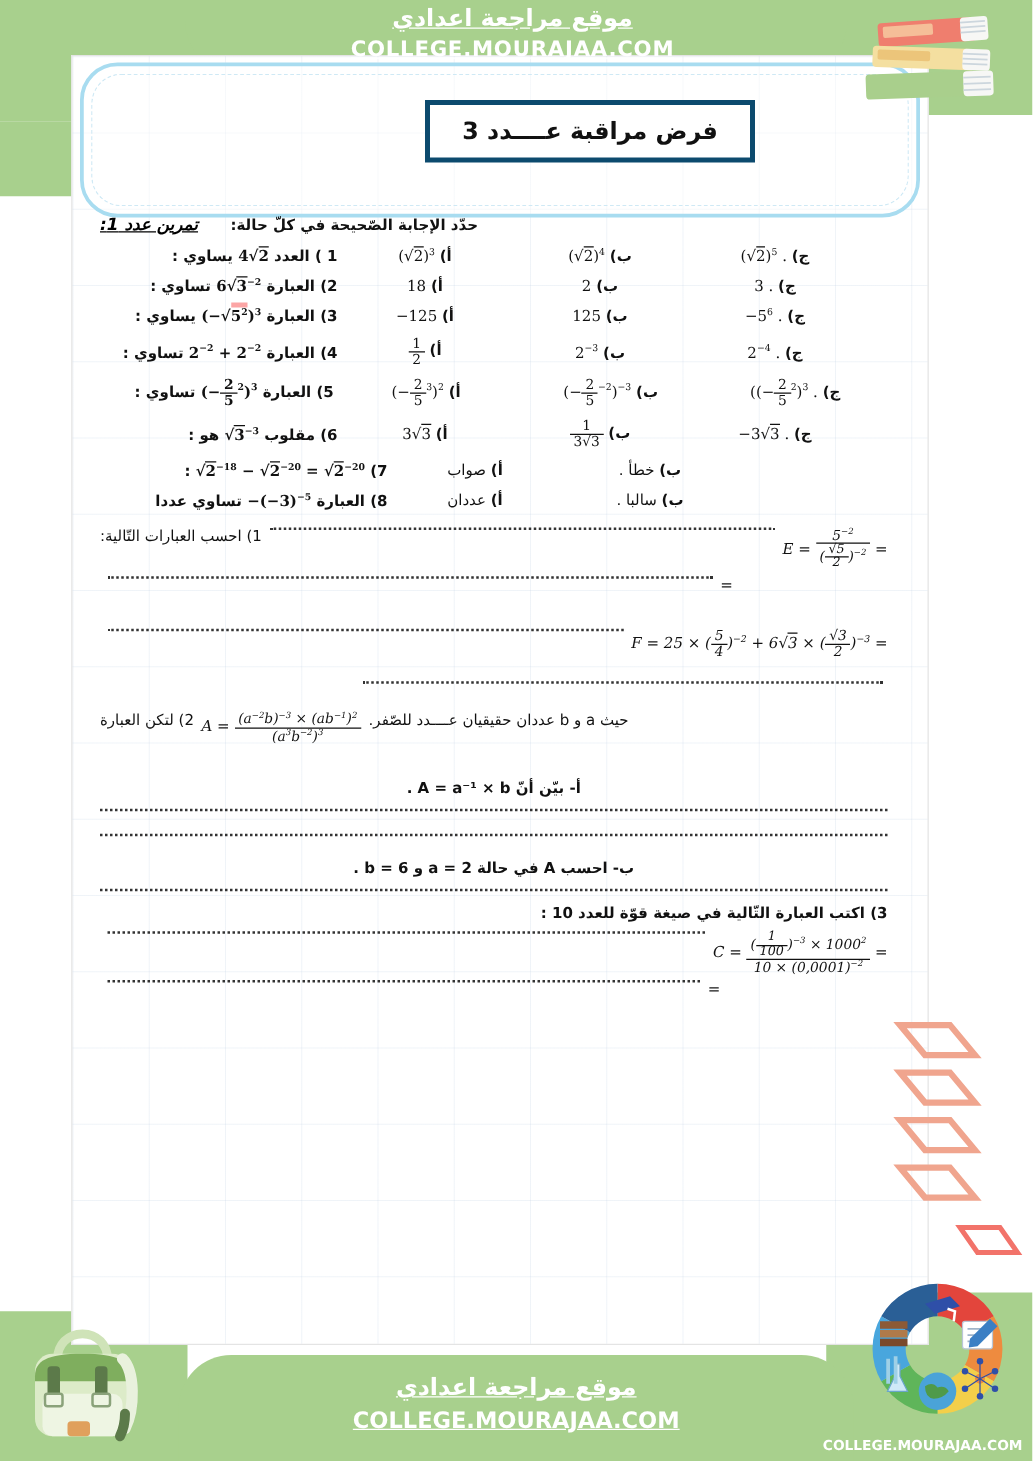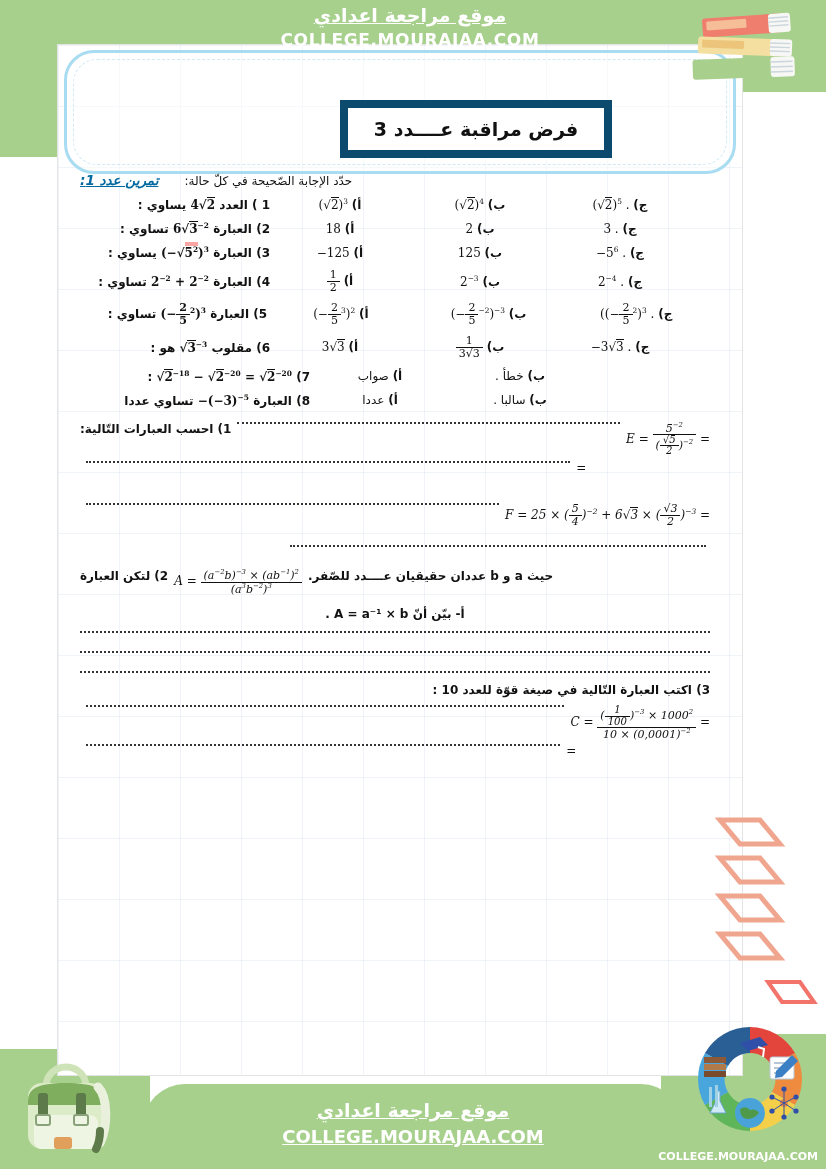--- a/index.html
+++ b/index.html
@@ -55,38 +55,38 @@
   .title-frame{
     position:absolute;left:64px;top:50px;width:666px;height:118px;
     border:3px solid #a8dcf0;border-radius:30px;
     background:rgba(255,255,255,.45);z-index:5;
   }
   .title-frame:after{
     content:"";position:absolute;left:6px;top:6px;right:6px;bottom:6px;
     border:1px dashed #cfe9f5;border-radius:24px;
   }
   .title-box{
-    position:absolute;left:340px;top:100px;width:256px;height:42px;
-    border:8px solid #0c4a6e;background:#ffffff;z-index:7;
+    position:absolute;left:340px;top:80px;width:256px;height:42px;
+    border:4px solid #0c4a6e;background:#ffffff;z-index:7;
     display:flex;align-items:center;justify-content:center;
   }
   .title-box span{
     font-size:19px;font-weight:bold;color:#111;
     font-family:"DejaVu Sans","Liberation Sans",sans-serif;
   }
 
   
   .content{position:absolute;left:80px;top:172px;width:630px;z-index:8;color:#111;}
 
   .ex-title{
     font-size:13.5px;font-weight:bold;font-style:italic;
-    text-decoration:underline;color:#0369a1;display:inline-block;
+    text-decoration:underline;color:#000000;display:inline-block;
   }
   .ex1-head{display:flex;flex-direction:row-reverse;justify-content:flex-start;align-items:baseline;gap:26px;}
-  .ex1-instr{font-size:12px;font-weight:normal;}
+  .ex1-instr{font-size:12px;font-weight:bold;}
 
   .q-row{
     display:flex;flex-direction:row-reverse;align-items:center;
     margin-top:9px;font-size:12px;
   }
   .q-text{width:190px;font-weight:bold;text-align:right;white-space:nowrap;}
   .opt{width:140px;text-align:center;font-weight:normal;font-size:12px;}
   .opt.wide{width:150px;}
   .opt .lbl{font-weight:bold;font-size:12px;}
   .mathn{font-family:"DejaVu Serif","Liberation Serif",serif;direction:ltr;display:inline-block;font-style:normal;}
@@ -94,21 +94,21 @@
   .rad{font-family:"DejaVu Serif","Liberation Serif",serif;}
 
   
   .frac{display:inline-block;vertical-align:middle;text-align:center;font-size:.92em;line-height:1.05;}
   .frac .num{display:block;border-bottom:1px solid #111;padding:0 3px;}
   .frac .den{display:block;padding:0 3px;}
 
   .ex2-title{margin-top:22px;text-align:right;}
 
   .line-item{display:flex;flex-direction:row-reverse;align-items:flex-start;margin-top:14px;font-size:12px;}
-  .li-label{font-weight:bold;white-space:nowrap;}
+  .li-label{font-weight:normal;white-space:nowrap;}
   .dotline{flex:1;border-bottom:2.2px dotted #333;margin:0 6px 5px 6px;height:0;}
   .dots-row{border-bottom:2.2px dotted #333;height:0;margin:20px 4px;}
 
   
   .footer-band{
     position:absolute;left:143px;bottom:0;width:540px;height:85px;background:#a8d08d;
     border-top-left-radius:42px;border-top-right-radius:42px;z-index:3;
   }
   .footer-text{position:absolute;left:150px;bottom:20px;width:526px;text-align:center;color:#ffffff;z-index:6;}
   .footer-text .ar{font-size:19px;font-weight:bold;text-decoration:underline;line-height:27px;}
@@ -318,21 +318,21 @@
 
   <div class="q-row">
     <div class="q-text" style="width:230px;">
       <span>8)</span>
       <span>العبارة</span>
       <span class="mathn">−(−3)<sup>−5</sup></span>
       <span>تساوي عددا</span>
     </div>
     <div class="opt">
       <span class="lbl">أ)</span>
-      <span>عددا</span>
+      <span>عددان</span>
     </div>
     <div class="opt">
       <span class="lbl">ب)</span>
       <span>سالبا .</span>
     </div>
   </div>
 
 
   <div class="line-item">
     <span class="li-label">1) احسب العبارات التّالية:</span>
@@ -356,24 +356,25 @@
   <div class="dots-row" style="margin:18px 4px 4px 210px;"></div>
 
   <div class="line-item" style="margin-top:22px;justify-content:flex-start;">
     <span class="li-label">2) لتكن العبارة</span>
     <span class="mathn" style="margin:0 6px;font-style:italic;">
       <i>A</i> = <span class="frac"><span class="num">(<i>a</i><sup>−2</sup><i>b</i>)<sup>−3</sup> × (<i>ab</i><sup>−1</sup>)<sup>2</sup></span><span class="den">(<i>a</i><sup>3</sup><i>b</i><sup>−2</sup>)<sup>3</sup></span></span>
     </span>
     <span class="li-label">حيث a و b عددان حقيقيان عــــدد للصّفر.</span>
   </div>
 
-  <div style="text-align:center;margin-top:12px;font-size:12px;font-weight:bold;">أ- بيّن أنّ A = a⁻¹ × b .</div>
+  <div style="text-align:center;margin-top:28px;font-size:12px;font-weight:bold;">أ- بيّن أنّ A = a⁻¹ × b .</div>
   <div class="dots-row" style="margin:10px 0;"></div>
   <div class="dots-row" style="margin:18px 0;"></div>
 
+  <div style="text-align:center;margin-top:6px;font-size:12px;font-weight:bold;">ب- احسب A في حالة a = 2 و b = 6 .</div>
   <div class="dots-row" style="margin:10px 0;"></div>
 
   <div style="text-align:right;margin-top:10px;font-size:12px;font-weight:bold;">3) اكتب العبارة التّالية في صيغة قوّة للعدد 10 :</div>
 
   <div class="line-item" style="margin-top:8px;">
     <span class="dotline"></span>
     <span class="mathn" style="font-style:italic;">
       <i>C</i> = <span class="frac"><span class="num">(<span class="frac"><span class="num">1</span><span class="den">100</span></span>)<sup>−3</sup> × 1000<sup>2</sup></span><span class="den">10 × (0,0001)<sup>−2</sup></span></span> =
     </span>
   </div>

